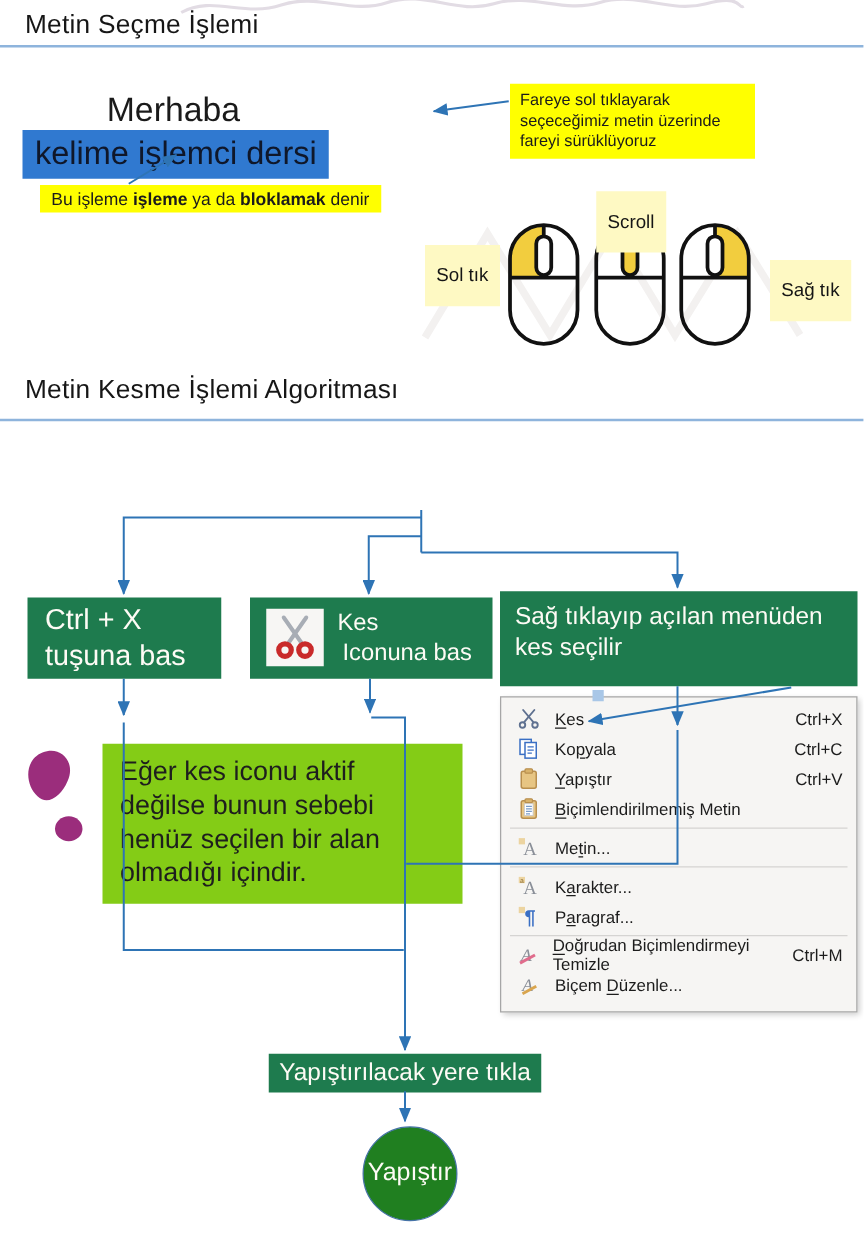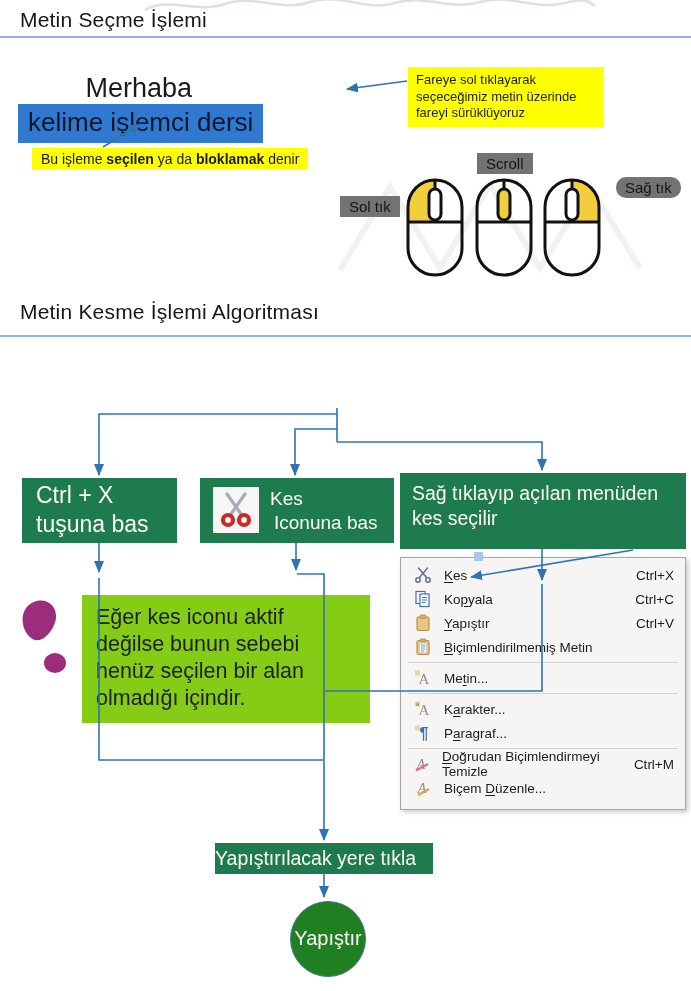--- a/index.html
+++ b/index.html
@@ -11,33 +11,33 @@
   .rule{height:2px;background:#8eb4dc;width:691px;left:0;}
   
   .sentence{display:flex;align-items:center;flex-direction:column;}
   .merhaba{font-size:27px;color:#1a1a1a;}
   .selbox{margin-left:4px;background:#3079d0;color:#0f172a;font-size:26px;padding:3px 10px 5px 10px;}
   
   .callout{background:#ffff00;color:#1b1b1b;}
   .callout-drag{padding:5px 8px;font-size:13px;line-height:16.5px;width:196px;box-sizing:border-box;}
   .callout-block{padding:3px 9px;font-size:14px;white-space:nowrap;}
   .callout-block b{font-weight:bold;}
-  .mlabel-tag{padding:2px 9px;font-size:15px;background:#737373;white-space:nowrap;}
+  .mlabel-tag{padding:16px 9px;font-size:15px;background:#fef9c3;white-space:nowrap;}
   
   .gbox{background:#1e7b4e;color:#fdfbf5;box-sizing:border-box;}
   .start-box{width:236px;height:38px;font-size:22px;text-align:center;line-height:38px;}
   .ctrlx-box{width:155px;height:65px;font-size:23px;line-height:29px;padding:3px 0 0 14px;}
   .kesicon-box{width:194px;height:65px;font-size:19px;}
   .kesicon-box .txt{position:absolute;left:70px;top:9px;line-height:24px;}
   .kesicon-box .txt .l2{padding-left:4px;}
   .whitesq{position:absolute;left:13px;top:9px;width:46px;height:46px;background:#f7f6f4;}
   .sag-box{width:286px;height:76px;font-size:19.5px;line-height:25px;padding:8px 12px;}
   .note-box{width:288px;height:128px;background:#84cc16;color:#1e1e1e;font-size:21.5px;line-height:27px;
             padding:9px 14px;box-sizing:border-box;}
-  .paste-box{width:218px;height:31px;font-size:19.5px;text-align:left;line-height:31px;}
+  .paste-box{width:218px;height:31px;font-size:19.5px;text-align:center;line-height:31px;}
   .end-circle{width:76px;height:76px;border-radius:50%;background:#207f20;border:1.5px solid #4673a6;
               color:#fdfbf5;font-size:20px;text-align:center;line-height:73px;box-sizing:border-box;}
   
   .menu{width:286px;height:253px;background:#f6f5f3;border:1px solid #a6a6a6;
         box-shadow:2px 2px 5px rgba(0,0,0,.22);box-sizing:border-box;padding:5px 1px;}
   .mi{display:flex;align-items:center;height:24px;padding:0 10px 0 8px;font-size:13.5px;color:#1c1c1c;}
   .mic{width:26px;display:flex;justify-content:center;align-items:center;}
   .mi .lab{margin-left:8px;}
   .mi .lab u{text-underline-offset:2px;}
   .mi .sc{margin-left:auto;}
@@ -63,21 +63,21 @@
     <span class="selbox">kelime işlemci dersi</span>
   </div>
 
   <div class="abs callout callout-drag" style="left:408px;top:67px;">
     <div>Fareye sol tıklayarak</div>
     <div>seçeceğimiz metin üzerinde</div>
     <div>fareyi sürüklüyoruz</div>
   </div>
 
   <div class="abs callout callout-block" style="left:32px;top:148px;">
-    <span>Bu işleme </span><b>seçilen</b><span> ya da </span><b>bloklamak</b><span> denir</span>
+    <span>Bu işleme </span><b>işleme</b><span> ya da </span><b>bloklamak</b><span> denir</span>
   </div>
 
   <svg class="abs z1" style="left:335px;top:175px;" width="330" height="105">
     <polyline points="5,95 55,12 105,93 155,10 205,93 255,12 305,93" fill="none" stroke="#f3f1f0" stroke-width="6"></polyline>
   </svg>
 
   <svg class="abs z2" style="left:406px;top:178px;" width="58" height="99">
     <path d="M29,2 A27,27 0 0 0 2,29 L2,44 L29,44 Z" fill="#f2cd3e"></path>
     <rect x="2" y="2" width="54" height="95" rx="27" fill="none" stroke="#111" stroke-width="3"></rect>
     <line x1="2" y1="44" x2="56" y2="44" stroke="#111" stroke-width="3"></line>
@@ -93,21 +93,21 @@
   <svg class="abs z2" style="left:543px;top:178px;" width="58" height="99">
     <path d="M29,2 A27,27 0 0 1 56,29 L56,44 L29,44 Z" fill="#f2cd3e"></path>
     <rect x="2" y="2" width="54" height="95" rx="27" fill="none" stroke="#111" stroke-width="3"></rect>
     <line x1="2" y1="44" x2="56" y2="44" stroke="#111" stroke-width="3"></line>
     <line x1="29" y1="2" x2="29" y2="44" stroke="#111" stroke-width="3"></line>
     <rect x="23" y="11" width="12" height="31" rx="6" fill="#fff" stroke="#111" stroke-width="3"></rect>
   </svg>
 
   <div class="abs mlabel-tag z2" style="left:340px;top:196px;">Sol tık</div>
   <div class="abs mlabel-tag z2" style="left:477px;top:153px;">Scroll</div>
-  <div class="abs mlabel-tag z2" style="left:616px;top:177px;border-radius:10px;">Sağ tık</div>
+  <div class="abs mlabel-tag z2" style="left:616px;top:208px;">Sağ tık</div>
 
   <div class="abs h" style="left:20px;top:300px;">Metin Kesme İşlemi Algoritması</div>
   <div class="abs rule" style="top:335px;"></div>
 
 
   <div class="abs gbox ctrlx-box z2" style="left:22px;top:478px;">
     <div>Ctrl + X</div>
     <div>tuşuna bas</div>
   </div>
 

